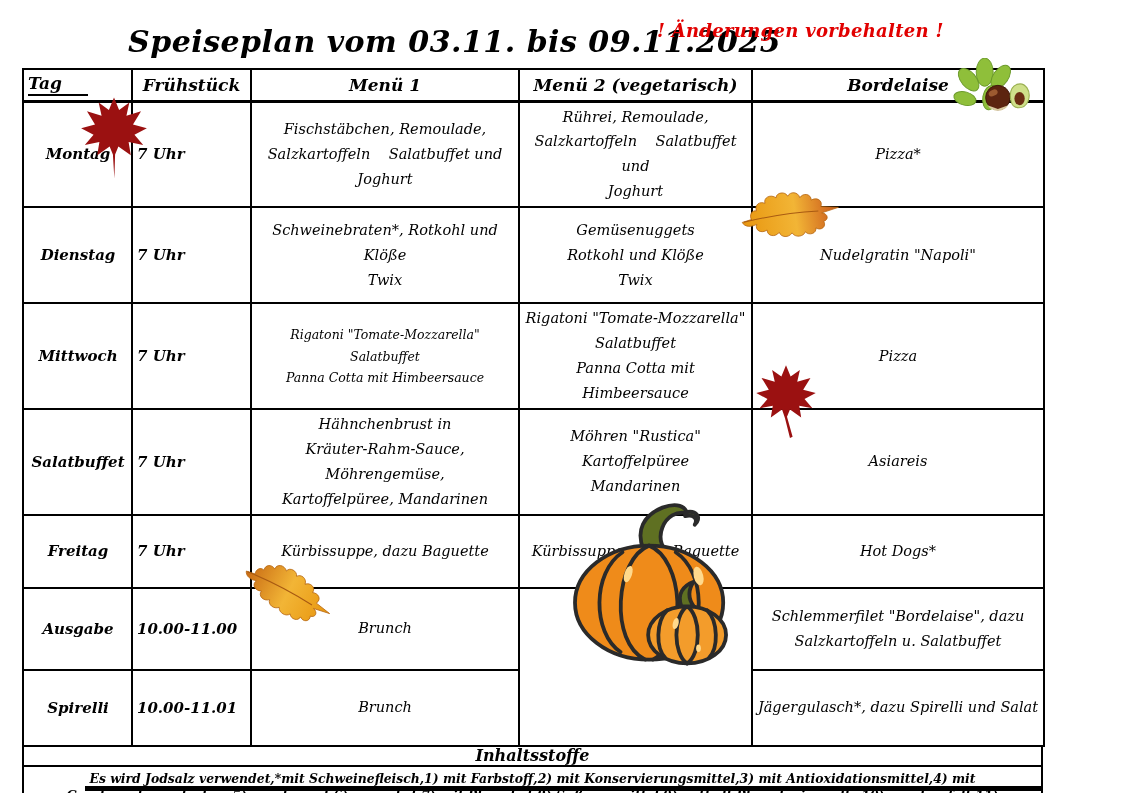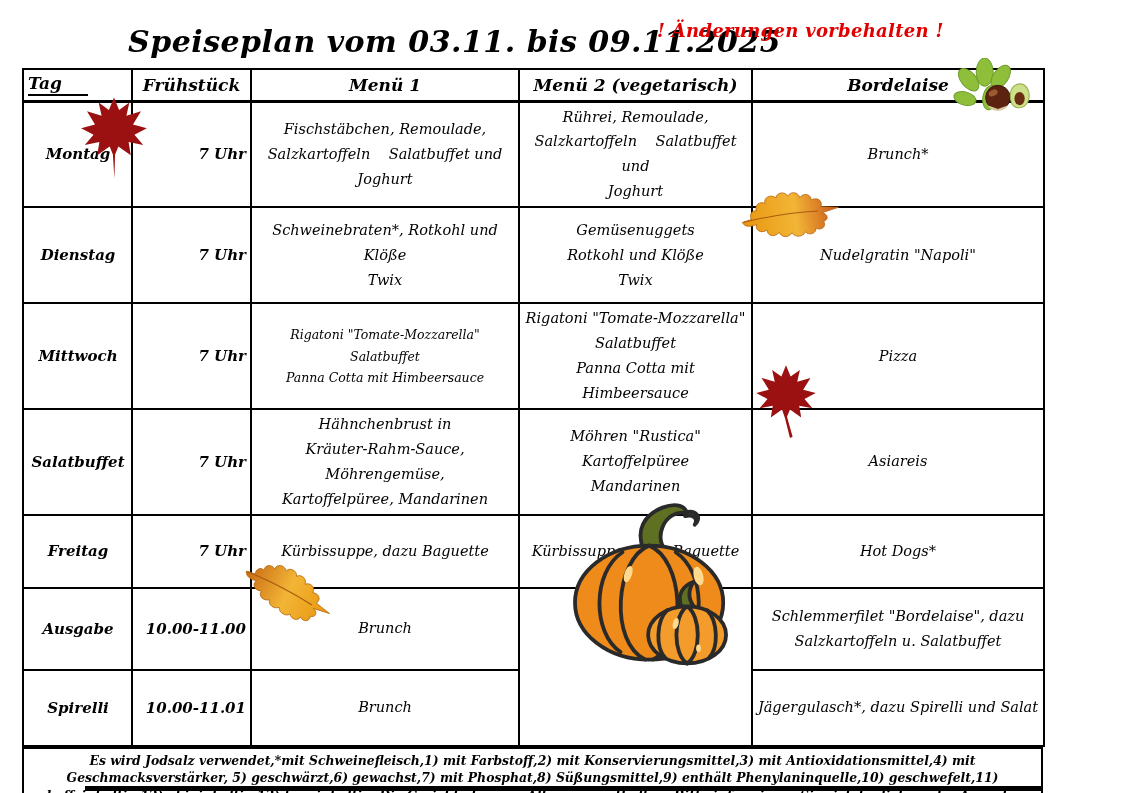--- a/index.html
+++ b/index.html
@@ -18,21 +18,21 @@
   }
   
   .frame{position:absolute;left:22px;top:68px;width:1021px;}
   table{border-collapse:collapse;width:100%;table-layout:fixed;}
   th,td{border:2px solid #000;overflow:visible;}
   th{font-style:italic;font-weight:bold;font-size:17px;text-align:center;border-bottom:3px solid #000;padding:0;margin-left:8px;}
   th.tag-th{text-align:left;padding-left:4px;}
   .tag-underline{display:inline-block;border-bottom:2px solid #000;padding:0 26px 1px 0;}
   td{vertical-align:middle;padding:2px 4px;}
   .col-day{text-align:center;font-weight:bold;font-style:italic;font-size:15px;padding-left:5px;}
-  .col-time{text-align:right;font-weight:bold;font-style:italic;font-size:15px;}
+  .col-time{text-align:left;font-weight:bold;font-style:italic;font-size:15px;}
   .cell{text-align:center;font-style:italic;font-size:14.5px;line-height:1.72;white-space:pre-wrap;}
   .cell.small{font-size:12.5px;line-height:1.7;}
   .menu2-merged{position:relative;}
   
   .inhalt-heading{
     height:18px;line-height:18px;text-align:center;
     font-weight:bold;font-style:italic;font-size:16px;
   }
   .footer-box{
     border:2px solid #000;
@@ -81,21 +81,21 @@
     </tr>
     <tr style="height:92px">
       <td class="col-day">Montag</td>
       <td class="col-time">7 Uhr</td>
       <td class="cell">Fischstäbchen, Remoulade,
 Salzkartoffeln    Salatbuffet und
 Joghurt</td>
       <td class="cell">Rührei, Remoulade,
 Salzkartoffeln    Salatbuffet und
 Joghurt</td>
-      <td class="cell">Brunch*</td>
+      <td class="cell">Pizza*</td>
     </tr>
     <tr style="height:96px">
       <td class="col-day">Dienstag</td>
       <td class="col-time">7 Uhr</td>
       <td class="cell">Schweinebraten*, Rotkohl und Klöße
 Twix</td>
       <td class="cell">Gemüsenuggets
 Rotkohl und Klöße
 Twix</td>
       <td class="cell">Nudelgratin "Napoli"</td>
@@ -139,20 +139,21 @@
     </tr>
     <tr style="height:76px">
       <td class="col-day">Spirelli</td>
       <td class="col-time">10.00-11.01</td>
       <td class="cell">Brunch</td>
       <td class="cell">Jägergulasch*, dazu Spirelli und Salat</td>
     </tr>
   </tbody>
     </table>
 
+  <div class="inhalt-heading">Inhaltsstoffe</div>
   <div class="footer-box">Es wird Jodsalz verwendet,*mit Schweinefleisch,1) mit Farbstoff,2) mit Konservierungsmittel,3) mit Antioxidationsmittel,4) mit Geschmacksverstärker, 5) geschwärzt,6) gewachst,7) mit Phosphat,8) Süßungsmittel,9) enthält Phenylaninquelle,10) geschwefelt,11) koffeinhaltig,12) chininhaltig,13) tanninhaltig. Die Gerichte können Allergene enthalten. Bitte informieren Sie sich täglich an der Ausgabe über die tatsächlich enthaltenen Allergene. Änderungen vorbehalten.</div>
 </div>
 
 <div class="side-lines"></div>
 <div class="bottom-bar"></div>
 
 <div class="deco deco-maple-monday">
   <svg viewBox="0 0 100 115" xmlns="http://www.w3.org/2000/svg">
     <path d="M50 2 L57 19 L71 9 L67 27 L87 21 L76 39 L95 44 L78 53 L90 67 L70 63 L73 81 L56 69 L51.5 80 L50.5 113 L48.5 80 L44 69 L27 81 L30 63 L10 67 L22 53 L5 44 L24 39 L13 21 L33 27 L29 9 L43 19 Z" fill="#9b1111"></path>
   </svg>

